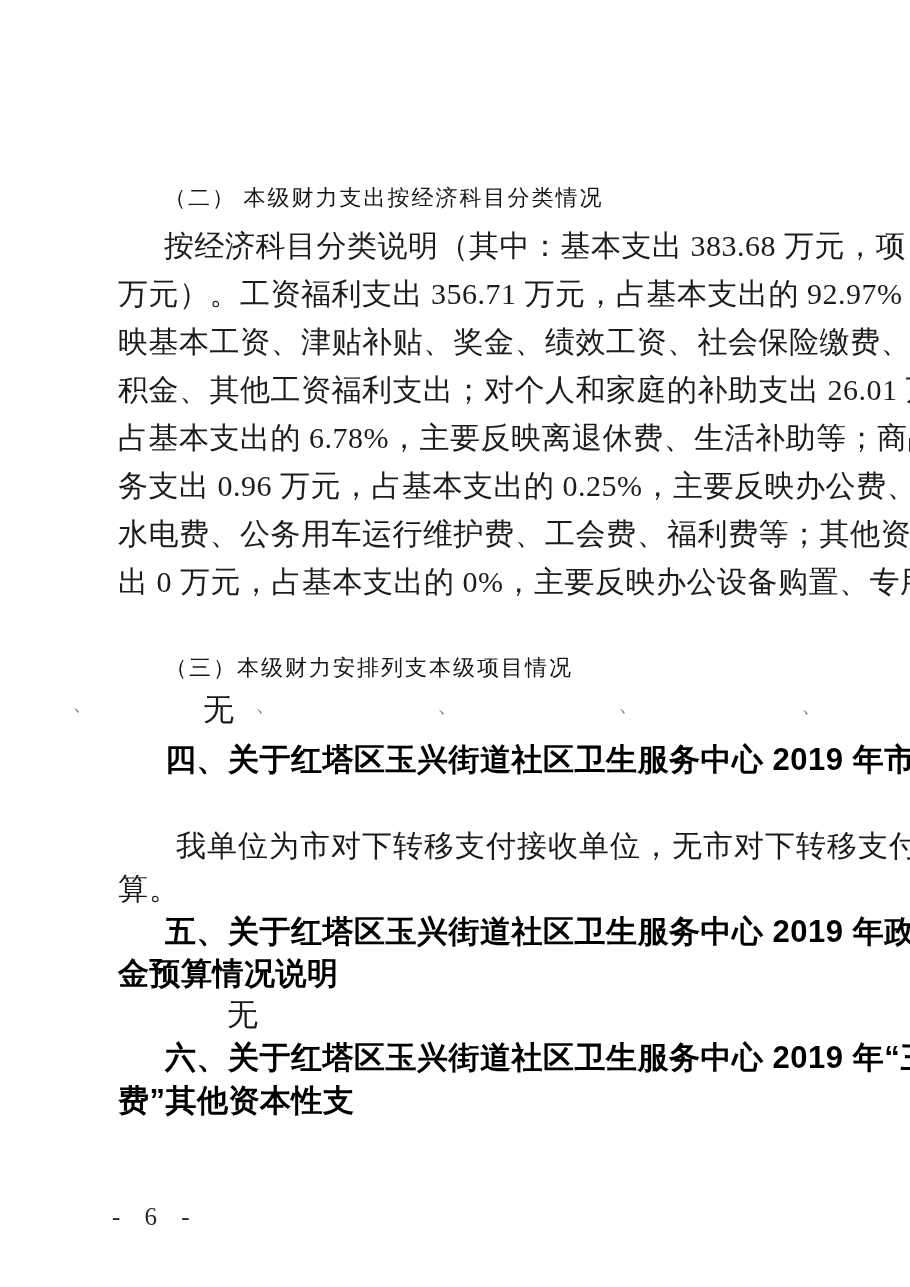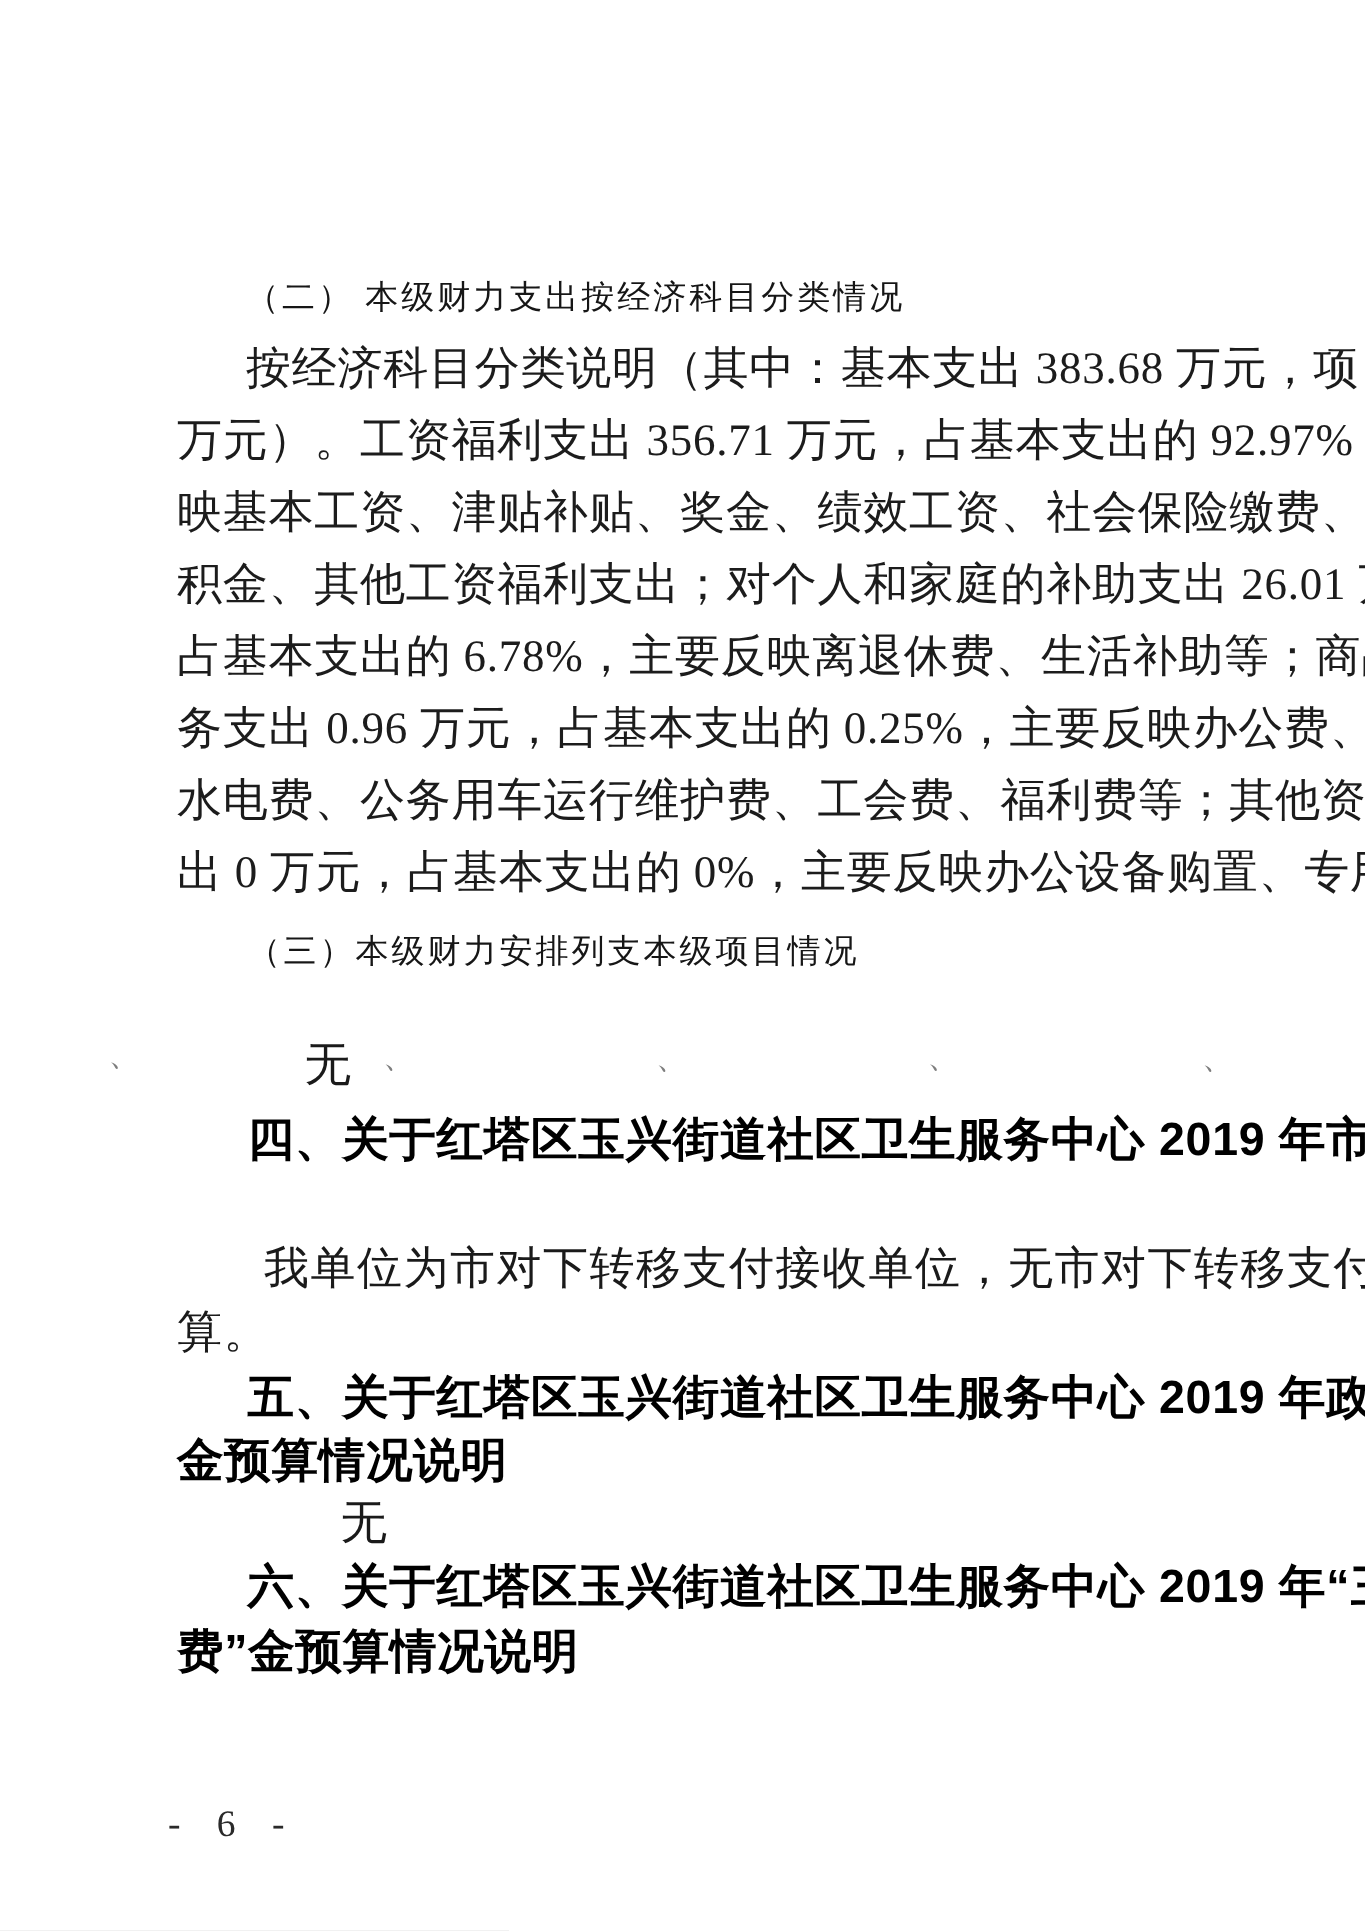--- a/index.html
+++ b/index.html
@@ -96,37 +96,37 @@
 
   <div class="blk bodyline indent46" style="top:222px">按经济科目分类说明（其中：基本支出 383.68 万元，项目支出 0</div>
   <div class="blk bodyline" style="top:270px">万元）。工资福利支出 356.71 万元，占基本支出的 92.97%，主要反</div>
   <div class="blk bodyline" style="top:318px">映基本工资、津贴补贴、奖金、绩效工资、社会保险缴费、住房公</div>
   <div class="blk bodyline" style="top:366px">积金、其他工资福利支出；对个人和家庭的补助支出 26.01 万元，</div>
   <div class="blk bodyline" style="top:414px">占基本支出的 6.78%，主要反映离退休费、生活补助等；商品和服</div>
   <div class="blk bodyline" style="top:462px">务支出 0.96 万元，占基本支出的 0.25%，主要反映办公费、印刷费、</div>
   <div class="blk bodyline" style="top:510px">水电费、公务用车运行维护费、工会费、福利费等；其他资本性支</div>
   <div class="blk bodyline" style="top:558px">出 0 万元，占基本支出的 0%，主要反映办公设备购置、专用设备购</div>
 
-  <div class="blk kaiti-heading indent47" style="top:612px">（三）本级财力安排列支本级项目情况</div>
+  <div class="blk kaiti-heading indent47" style="top:646px">（三）本级财力安排列支本级项目情况</div>
 
   <div class="blk kaiti-body wu indent85" style="top:688px">无</div>
   <span class="artifact a1">、</span>
   <span class="artifact a2">、</span>
   <span class="artifact a3">、</span>
   <span class="artifact a4">、</span>
   <span class="artifact a5">、</span>
 
   <div class="blk bold-heading indent47" style="top:738px">四、关于红塔区玉兴街道社区卫生服务中心 2019 年市对下专</div>
 
   <div class="blk kaiti-body indent58" style="top:824px">我单位为市对下转移支付接收单位，无市对下转移支付预</div>
   <div class="blk kaiti-body" style="top:867px">算。</div>
 
   <div class="blk bold-heading indent47" style="top:910px">五、关于红塔区玉兴街道社区卫生服务中心 2019 年政府性基</div>
   <div class="blk bold-heading short" style="top:952px">金预算情况说明</div>
 
   <div class="blk kaiti-body wu indent109" style="top:993px">无</div>
 
   <div class="blk bold-heading indent47" style="top:1036px">六、关于红塔区玉兴街道社区卫生服务中心 2019 年“三公经</div>
-  <div class="blk bold-heading short" style="top:1079px">费”金预算情况说明</div>
+  <div class="blk bold-heading short" style="top:1079px">费”其他资本性支</div>
 
   <div class="page-number">- 6 -</div>
 
 </div>
 
 </body></html>

